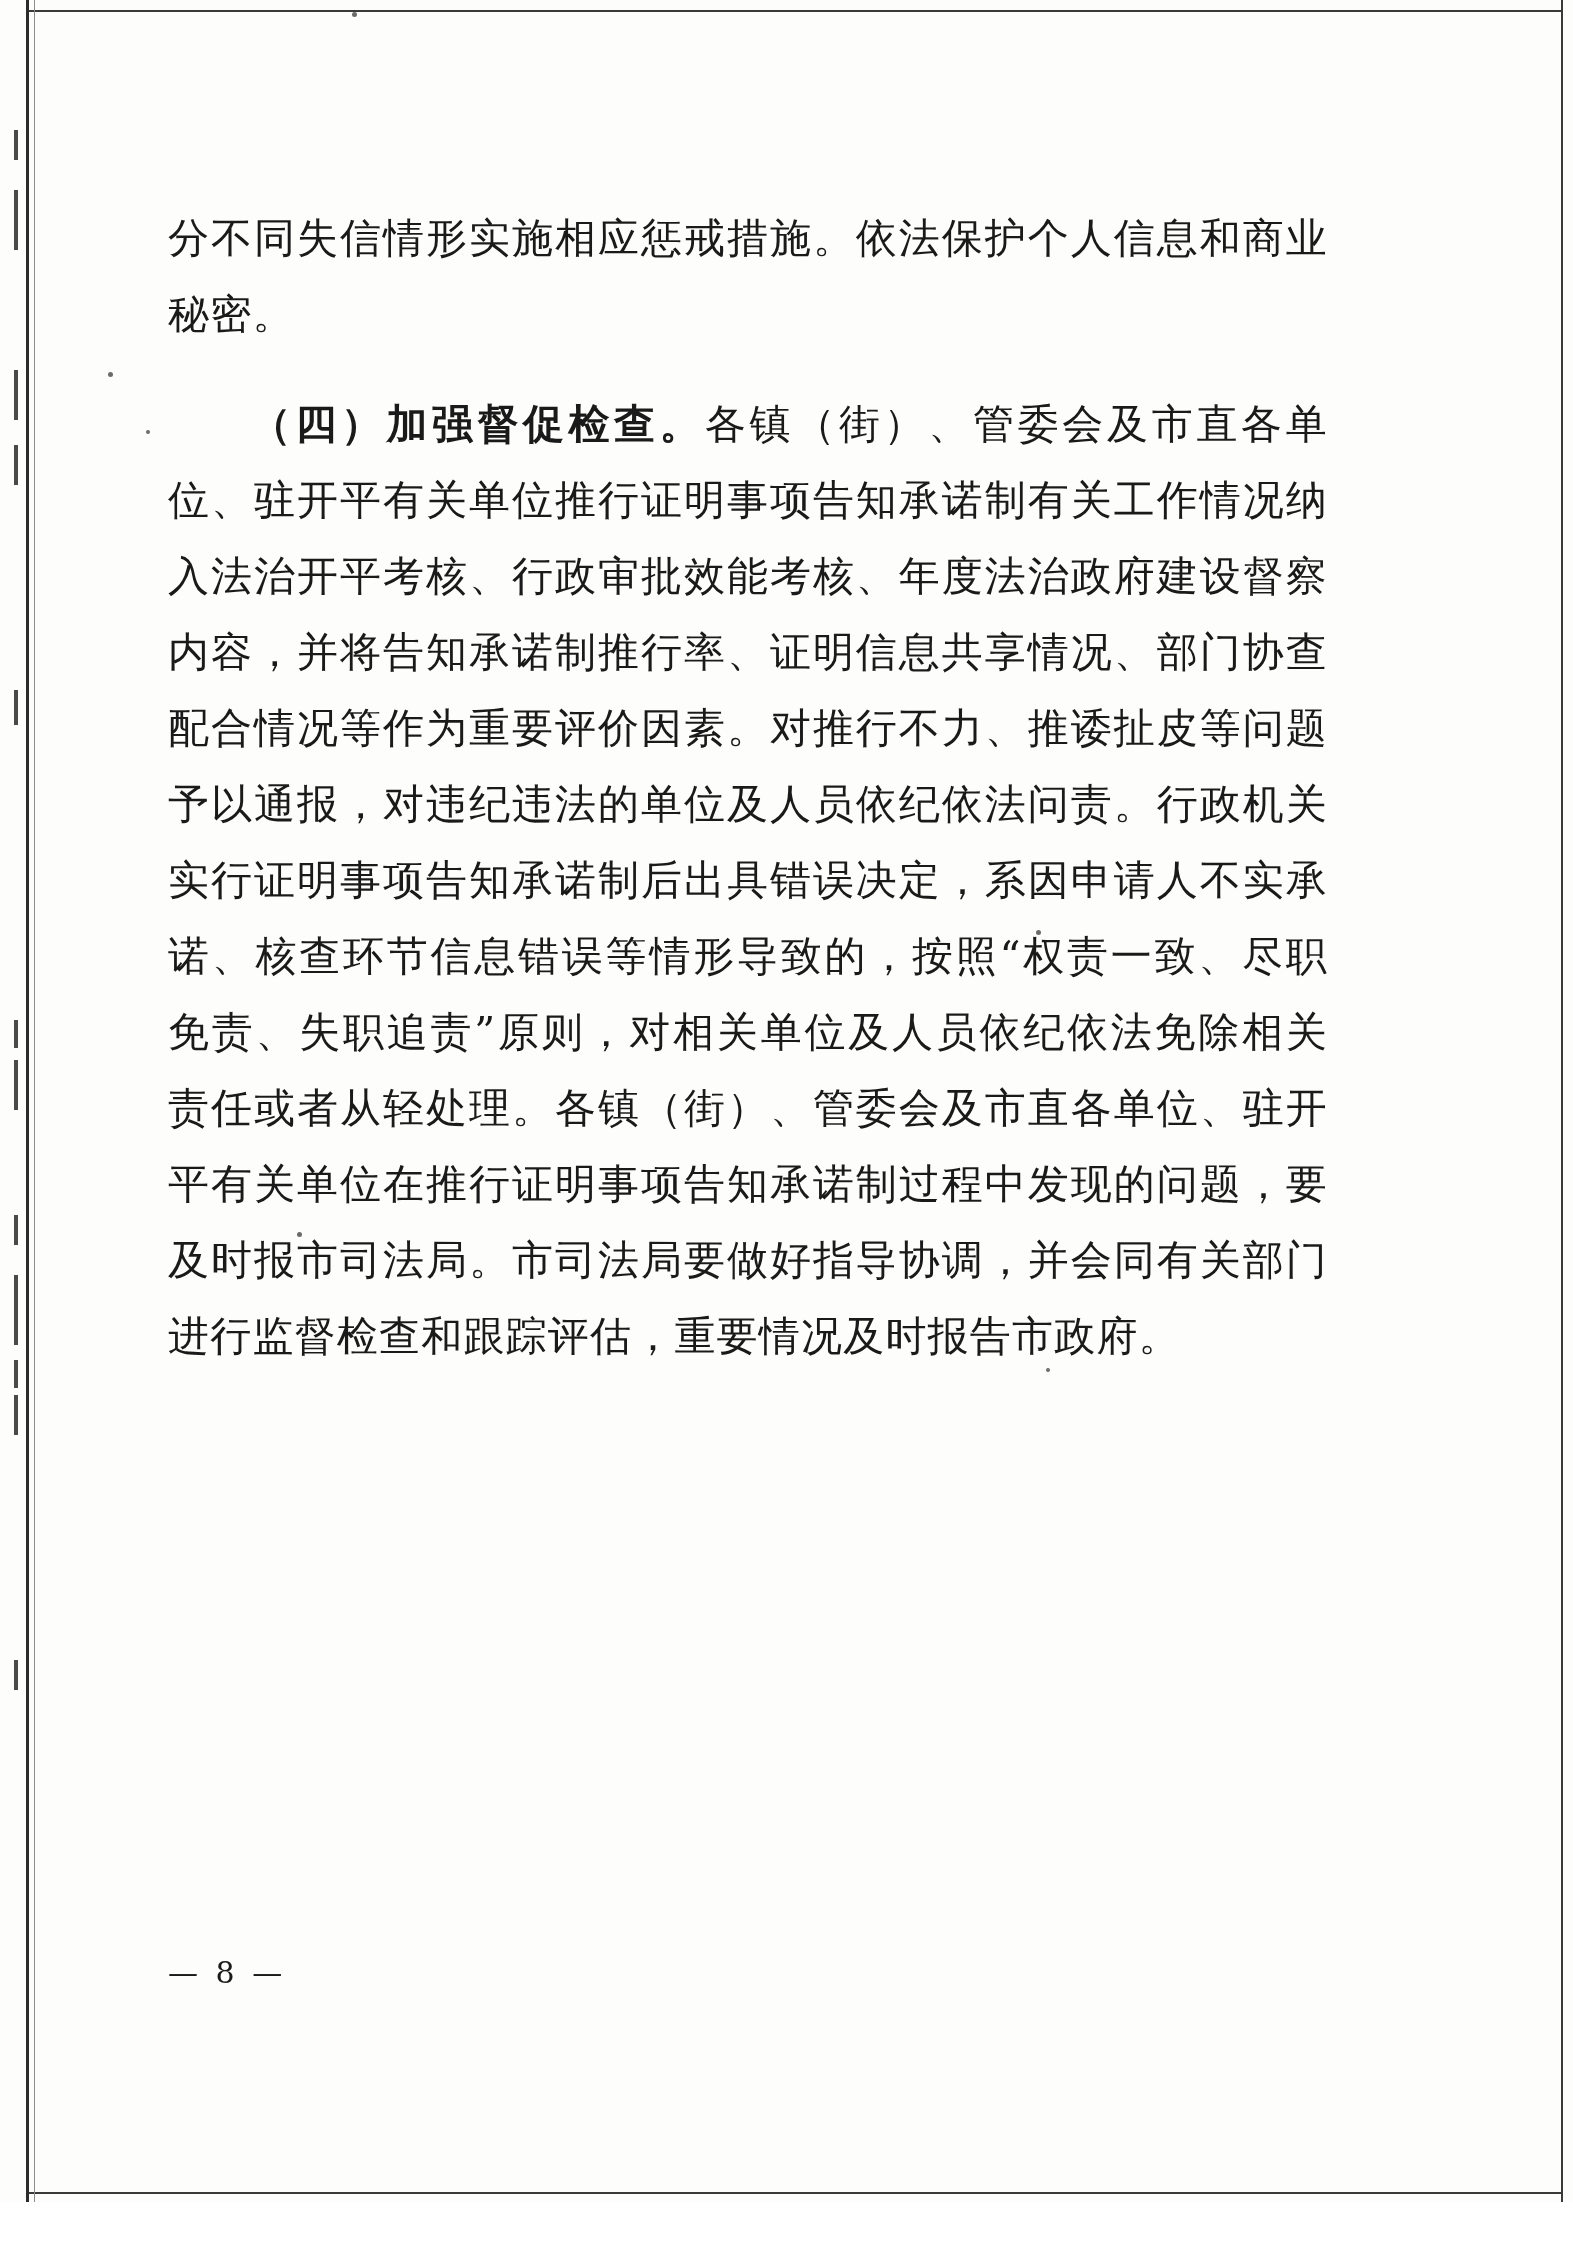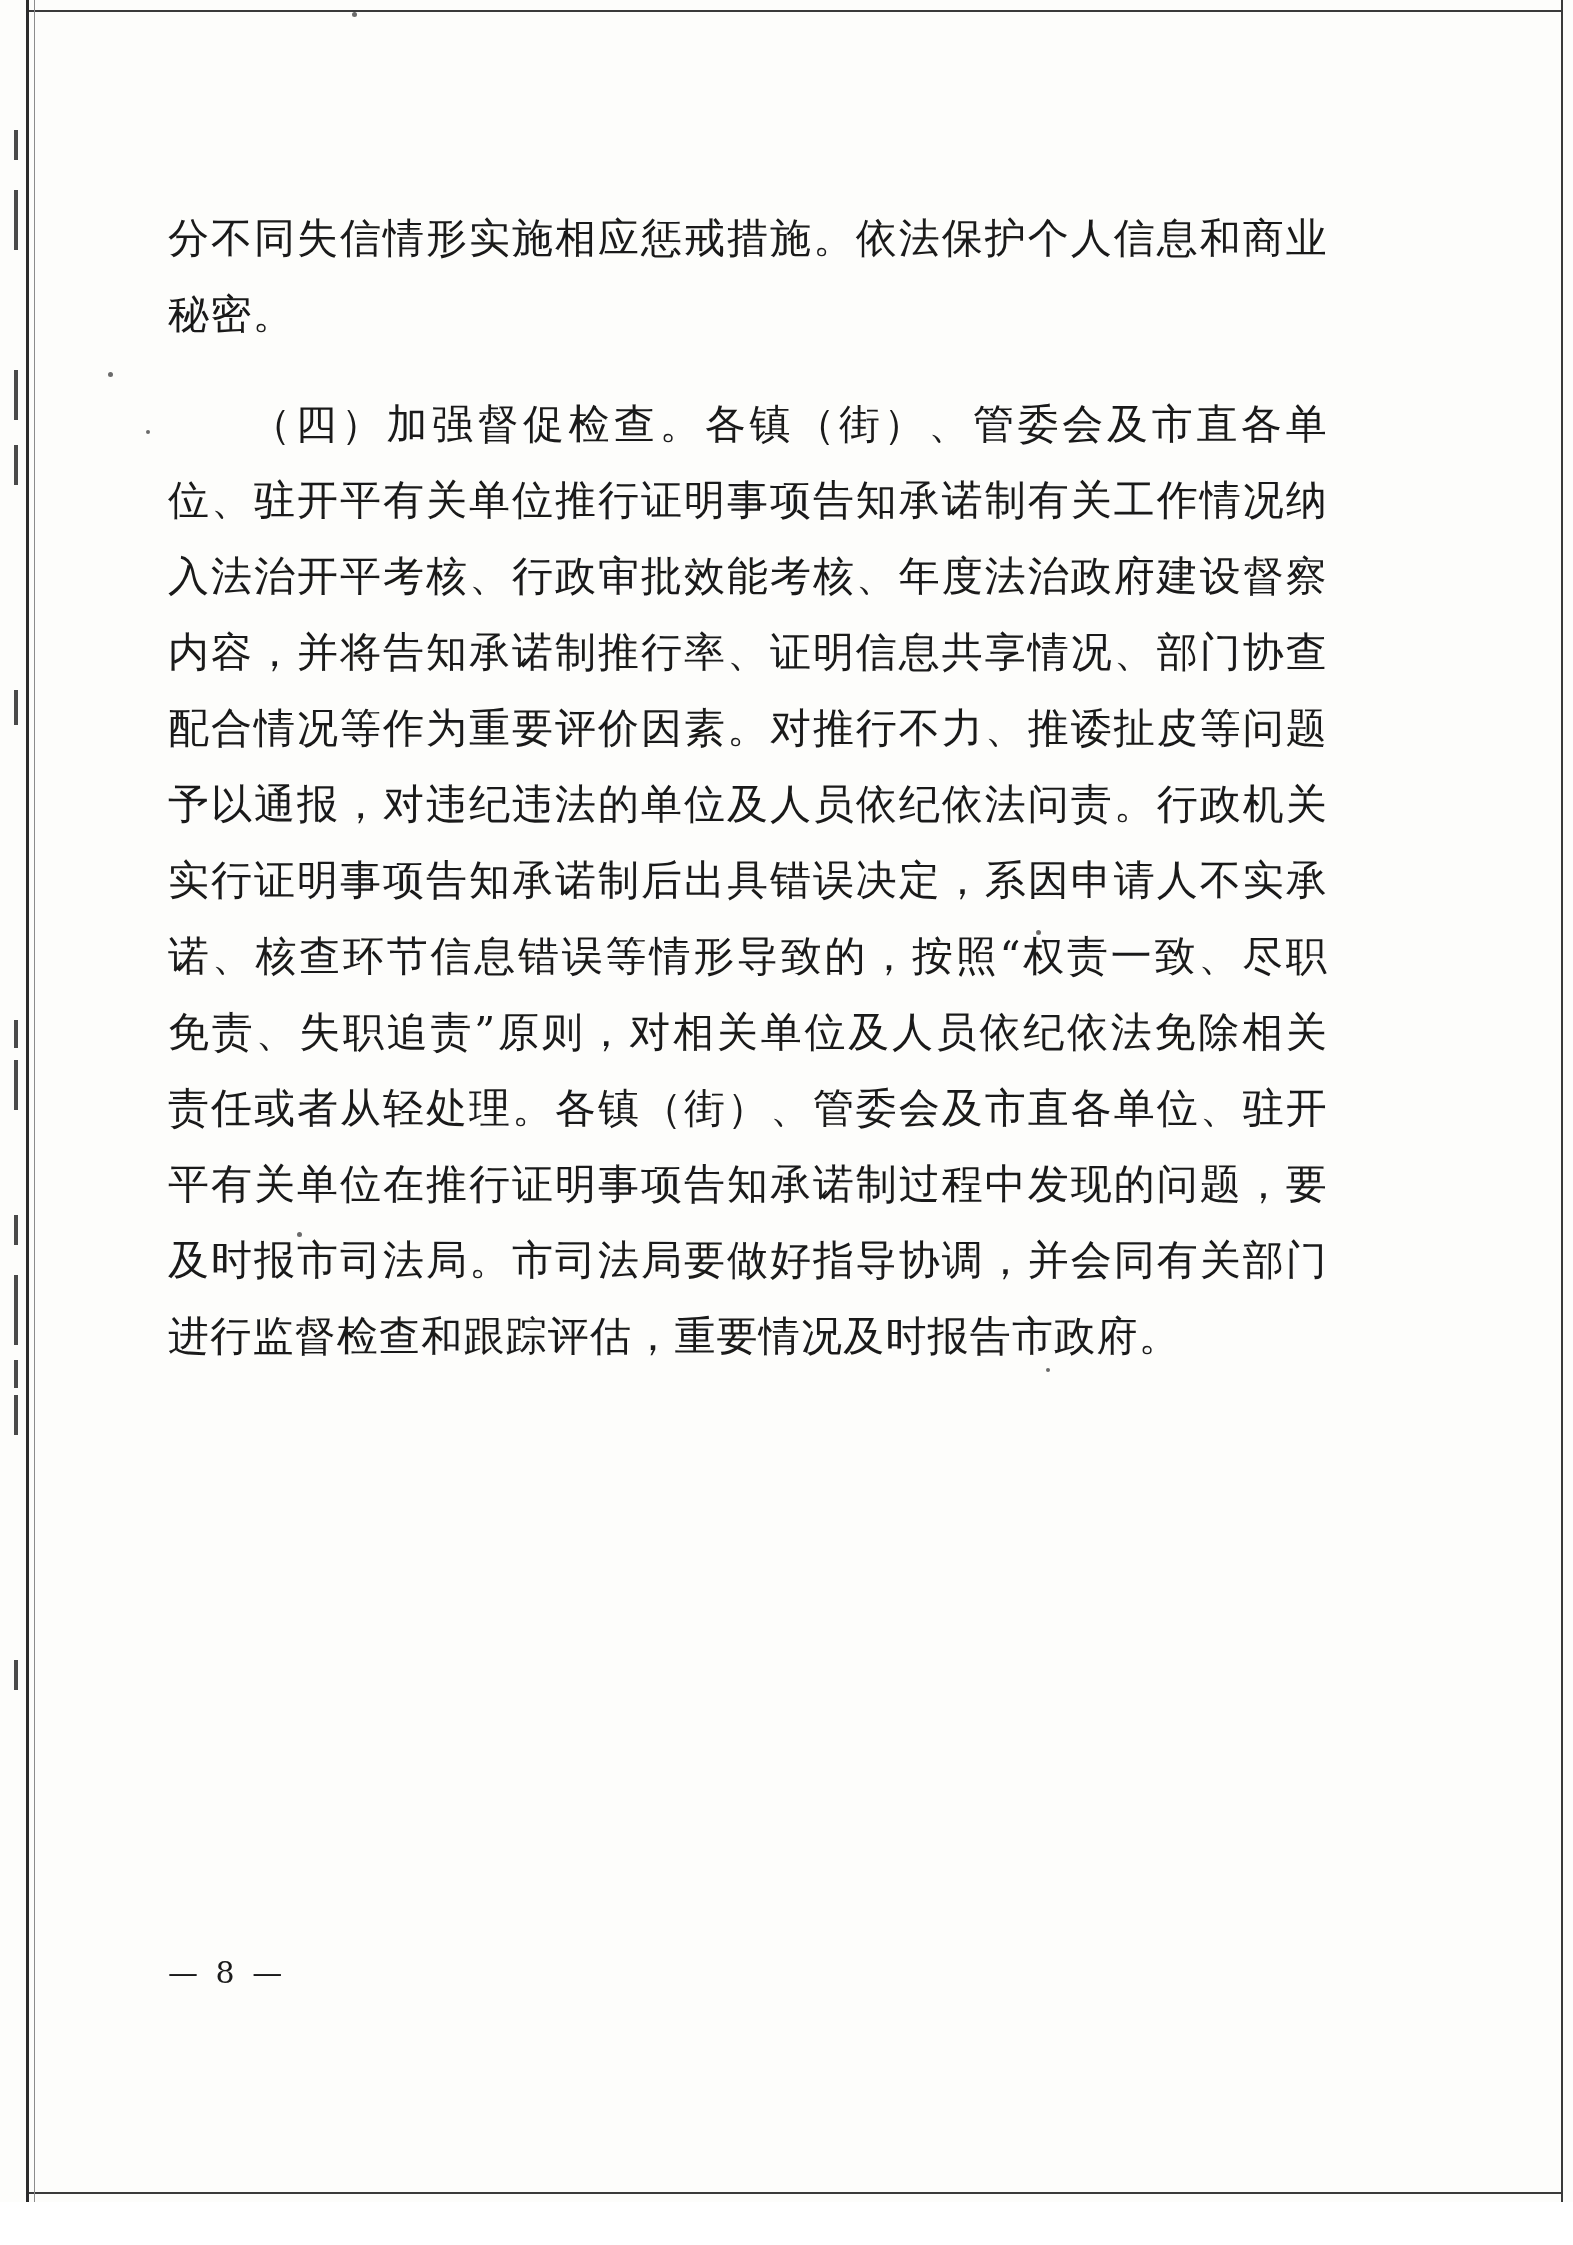--- a/index.html
+++ b/index.html
@@ -89,21 +89,21 @@
     text-align: justify;
     text-justify: inter-ideograph;
     margin: 0 0 6px 0;
     font-family: "DejaVu Serif", "Liberation Serif", serif;
   }
   .para.indent {
     text-indent: 82px;
     margin-top: 34px;
   }
   .lead {
-    font-weight: normal;
+    font-weight: bold;
     letter-spacing: 2px;
   }
   .pagenum {
     position: absolute;
     left: 168px;
     top: 1955px;
     font-size: 30px;
     letter-spacing: 4px;
     color: #1a1a1a;
     font-family: "DejaVu Serif", "Liberation Serif", serif;

